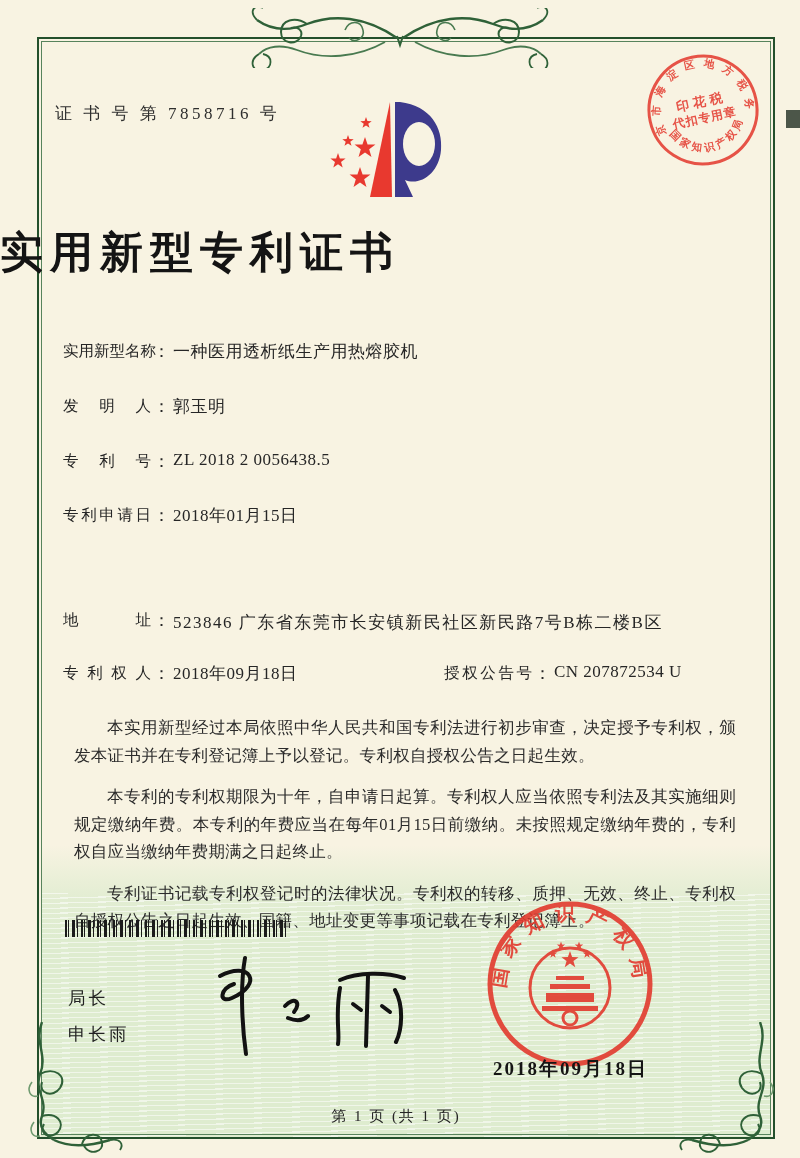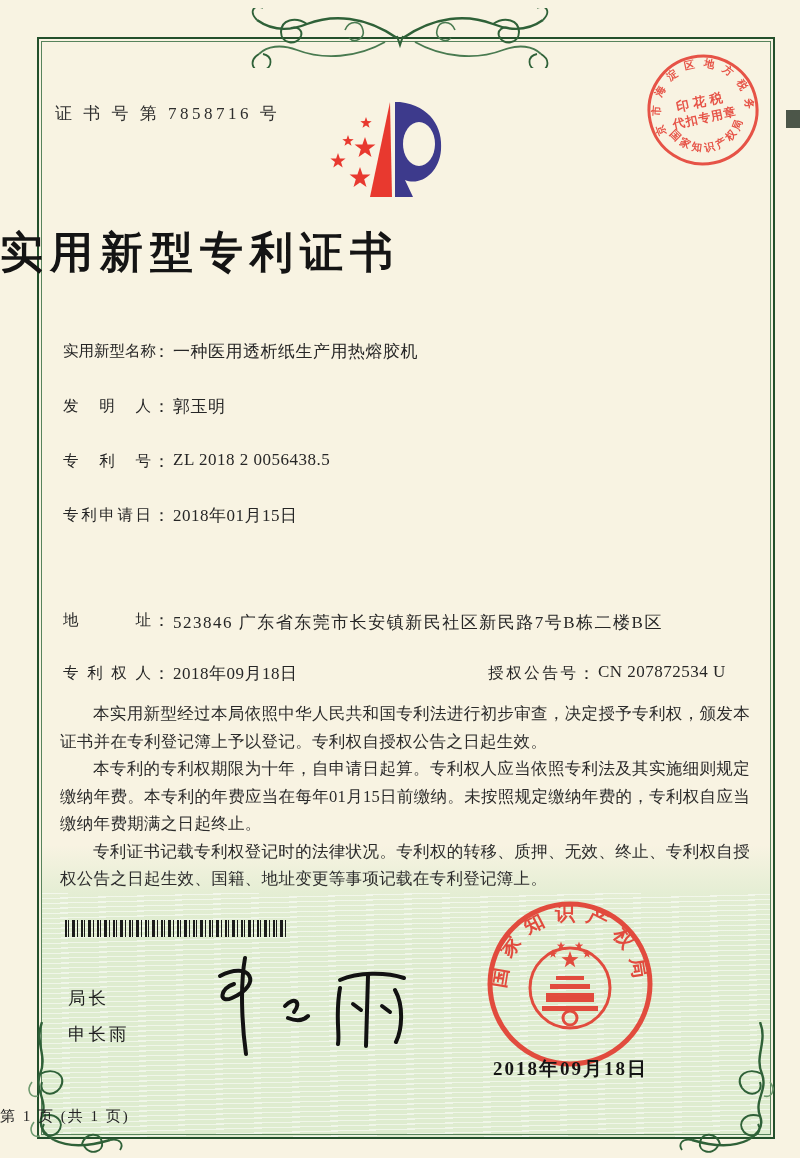--- a/index.html
+++ b/index.html
@@ -27,39 +27,39 @@
          letter-spacing:7px;color:#141414;}
 
   
   .row{position:absolute;left:63px;font-size:17px;color:#262626;white-space:nowrap;}
   .flabel{display:inline-block;width:88px;font-size:15.5px;text-align:justify;text-align-last:justify;
           vertical-align:top;padding-top:1px;}
   .fcolon{display:inline-block;margin:0 3px 0 2px;vertical-align:top;}
   .fvalue{display:inline-block;letter-spacing:.5px;vertical-align:top;}
   .row.addr{white-space:normal;}
   .row.addr .fvalue{width:490px;letter-spacing:1.5px;line-height:28px;}
-  .grant-col{position:absolute;left:488px;top:660px;font-size:17px;color:#262626;white-space:nowrap;}
+  .grant-col{position:absolute;left:444px;top:660px;font-size:17px;color:#262626;white-space:nowrap;}
   .grant-col .flabel{width:88px;}
 
   
   .paras{position:absolute;left:60px;top:700px;width:690px;font-size:16.5px;line-height:27.5px;
          text-align:justify;color:#2b2b2b;letter-spacing:.3px;}
-  .paras p{margin:0;text-indent:2em;}
+  .paras p{margin:14px;text-indent:2em;}
 
   
   .barcode{position:absolute;left:65px;top:920px;width:222px;height:17px;
       background:repeating-linear-gradient(90deg,#1b1b1b 0 2px,transparent 2px 3px,#1b1b1b 3px 4px,
       transparent 4px 7px,#1b1b1b 7px 10px,transparent 10px 12px,#1b1b1b 12px 13px,transparent 13px 16px);}
   .director-title{position:absolute;left:68px;top:986px;font-size:17.5px;color:#222;letter-spacing:3px;}
   .director-name{position:absolute;left:68px;top:1022px;font-size:17.5px;color:#222;letter-spacing:3px;}
   .signature{position:absolute;left:190px;top:946px;width:245px;height:118px;}
   .seal-wrap{position:absolute;left:482px;top:896px;width:176px;height:176px;opacity:.9;}
   .seal-date{position:absolute;left:493px;top:1056px;font-size:19px;font-weight:600;letter-spacing:2px;color:#151515;}
   .tax-stamp{position:absolute;left:643px;top:50px;width:120px;height:120px;transform:rotate(-12deg);opacity:.92;}
-  .footer{position:absolute;left:0;right:8px;top:1107px;font-size:15px;color:#242424;letter-spacing:2px;}
+  .footer{position:absolute;left:0;right:8px;top:1107px;text-align:center;font-size:15px;color:#242424;letter-spacing:2px;}
 </style>
 </head>
 <body>
 
 <div class="page">
 
   <div class="green-zone">
     <div class="stripes"></div>
   </div>
 

